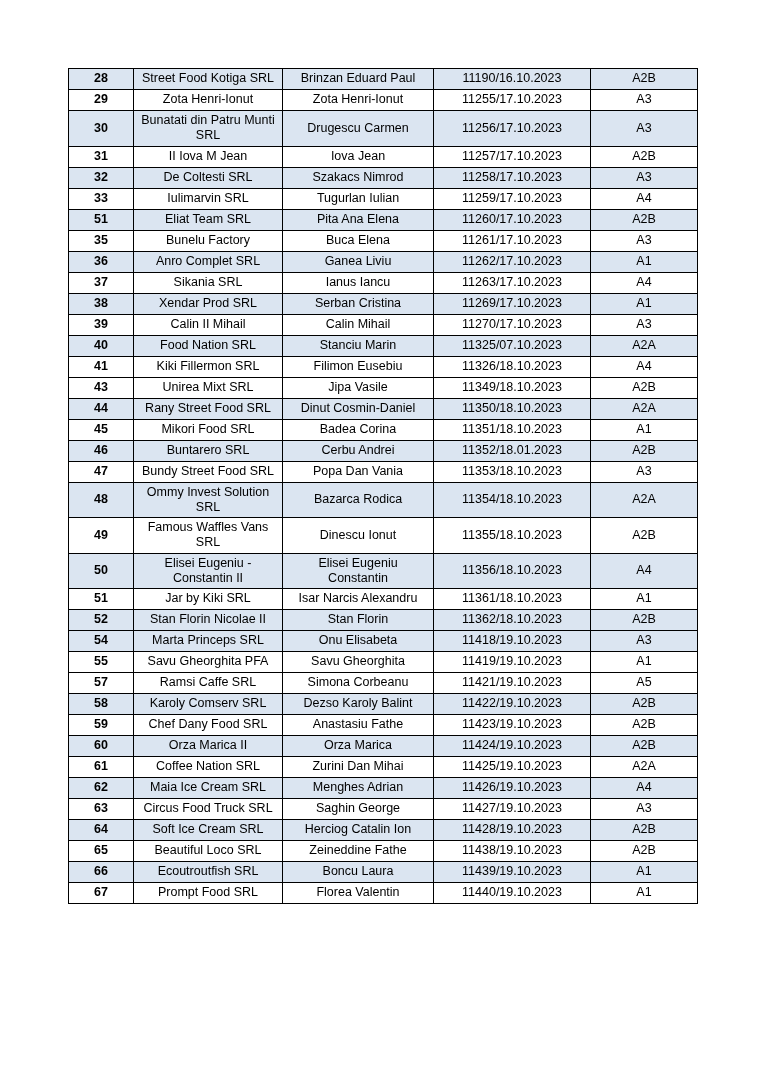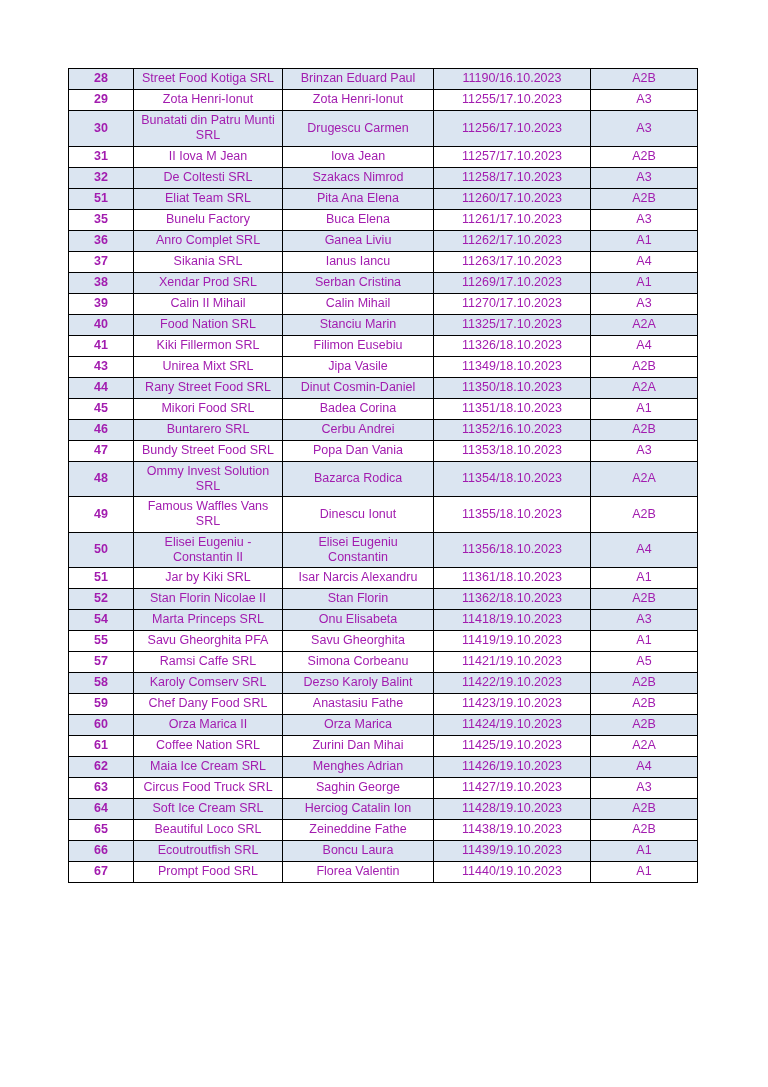--- a/index.html
+++ b/index.html
@@ -7,21 +7,21 @@
     padding: 0;
     background: #ffffff;
   }
   .page {
     position: relative;
     width: 768px;
     height: 1087px;
     background: #ffffff;
     overflow: hidden;
     font-family: "Liberation Sans", sans-serif;
-    color: #a21caf;
+    color: #000000;
   }
   table.registry {
     position: absolute;
     left: 68px;
     top: 68px;
     width: 629px;
     border-collapse: collapse;
     table-layout: fixed;
     border: 1.5px solid #000000;
   }
@@ -88,20 +88,27 @@
     <td class="reg">11257/17.10.2023</td>
     <td class="code">A2B</td>
   </tr>
         <tr class="shaded">
     <td class="num">32</td>
     <td class="comp">De Coltesti SRL</td>
     <td class="rep">Szakacs Nimrod</td>
     <td class="reg">11258/17.10.2023</td>
     <td class="code">A3</td>
   </tr>
+        <tr>
+    <td class="num">33</td>
+    <td class="comp">Iulimarvin SRL</td>
+    <td class="rep">Tugurlan Iulian</td>
+    <td class="reg">11259/17.10.2023</td>
+    <td class="code">A4</td>
+  </tr>
         <tr class="shaded">
     <td class="num">51</td>
     <td class="comp">Eliat Team SRL</td>
     <td class="rep">Pita Ana Elena</td>
     <td class="reg">11260/17.10.2023</td>
     <td class="code">A2B</td>
   </tr>
         <tr>
     <td class="num">35</td>
     <td class="comp">Bunelu Factory</td>
@@ -134,21 +141,21 @@
     <td class="num">39</td>
     <td class="comp">Calin II Mihail</td>
     <td class="rep">Calin Mihail</td>
     <td class="reg">11270/17.10.2023</td>
     <td class="code">A3</td>
   </tr>
         <tr class="shaded">
     <td class="num">40</td>
     <td class="comp">Food Nation SRL</td>
     <td class="rep">Stanciu Marin</td>
-    <td class="reg">11325/17.10.2023</td>
+    <td class="reg">11325/07.10.2023</td>
     <td class="code">A2A</td>
   </tr>
         <tr>
     <td class="num">41</td>
     <td class="comp">Kiki Fillermon SRL</td>
     <td class="rep">Filimon Eusebiu</td>
     <td class="reg">11326/18.10.2023</td>
     <td class="code">A4</td>
   </tr>
         <tr>
@@ -169,21 +176,21 @@
     <td class="num">45</td>
     <td class="comp">Mikori Food SRL</td>
     <td class="rep">Badea Corina</td>
     <td class="reg">11351/18.10.2023</td>
     <td class="code">A1</td>
   </tr>
         <tr class="shaded">
     <td class="num">46</td>
     <td class="comp">Buntarero SRL</td>
     <td class="rep">Cerbu Andrei</td>
-    <td class="reg">11352/16.10.2023</td>
+    <td class="reg">11352/18.01.2023</td>
     <td class="code">A2B</td>
   </tr>
         <tr>
     <td class="num">47</td>
     <td class="comp">Bundy Street Food SRL</td>
     <td class="rep">Popa Dan Vania</td>
     <td class="reg">11353/18.10.2023</td>
     <td class="code">A3</td>
   </tr>
         <tr class="shaded">

